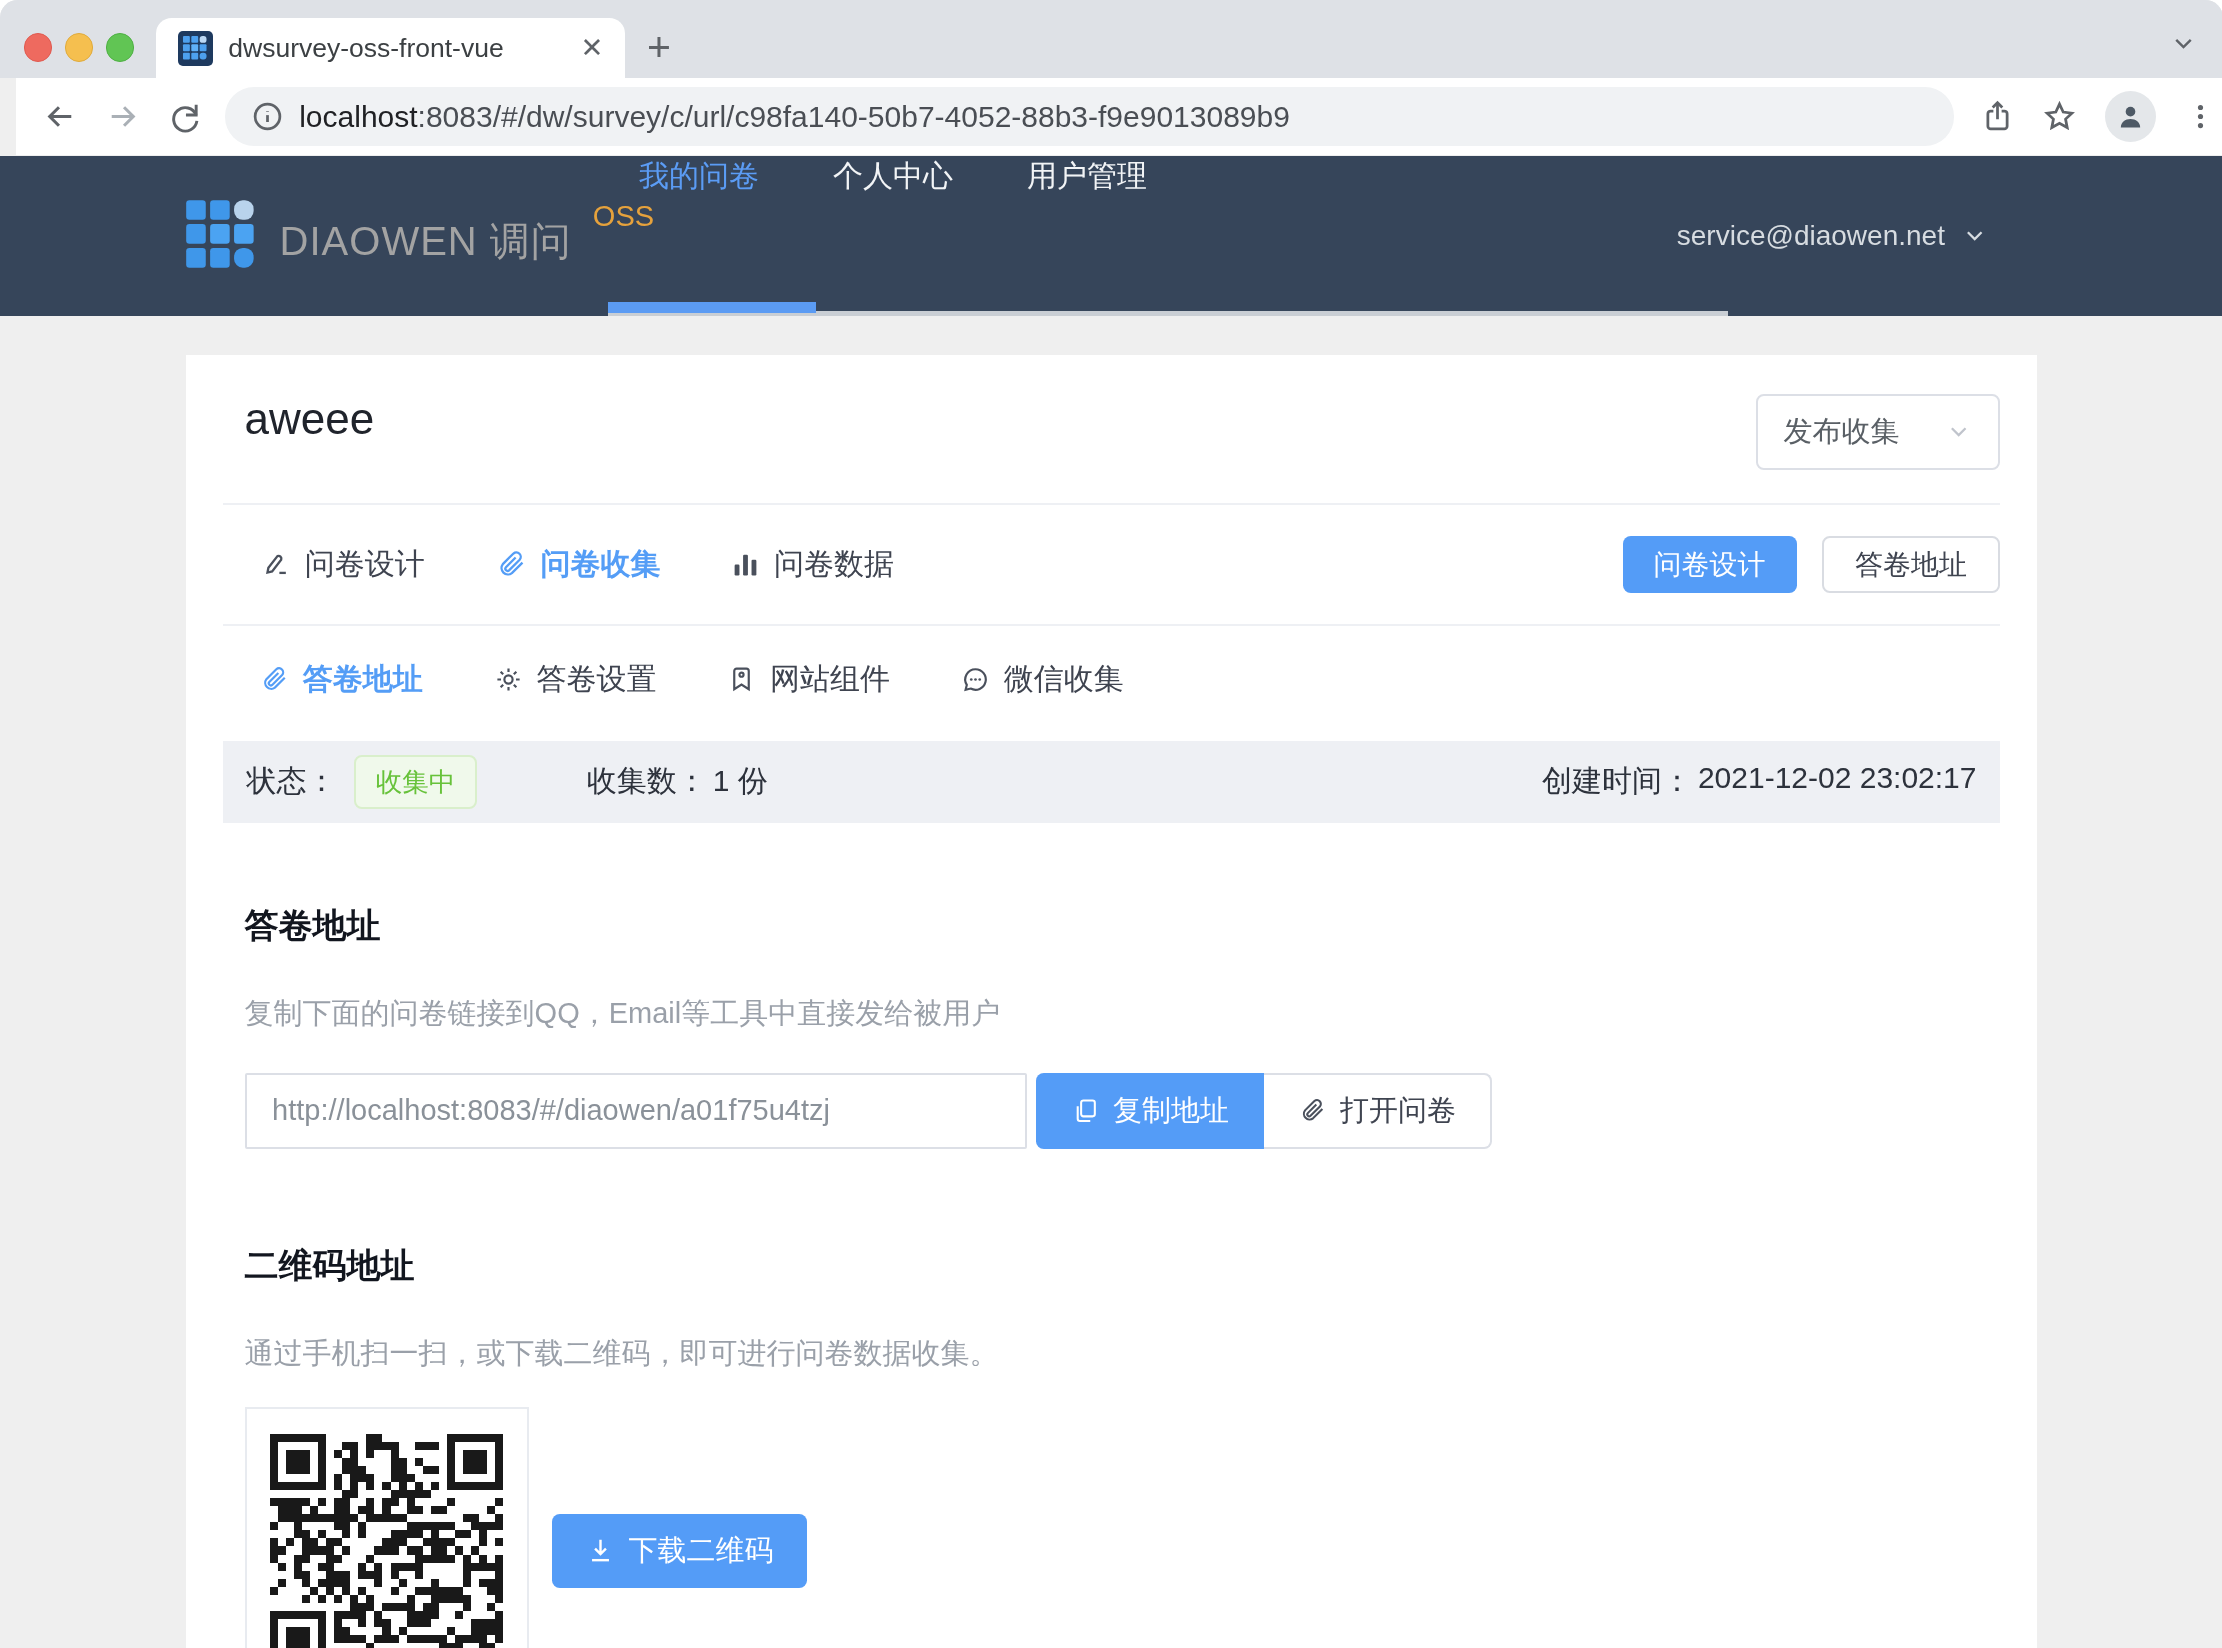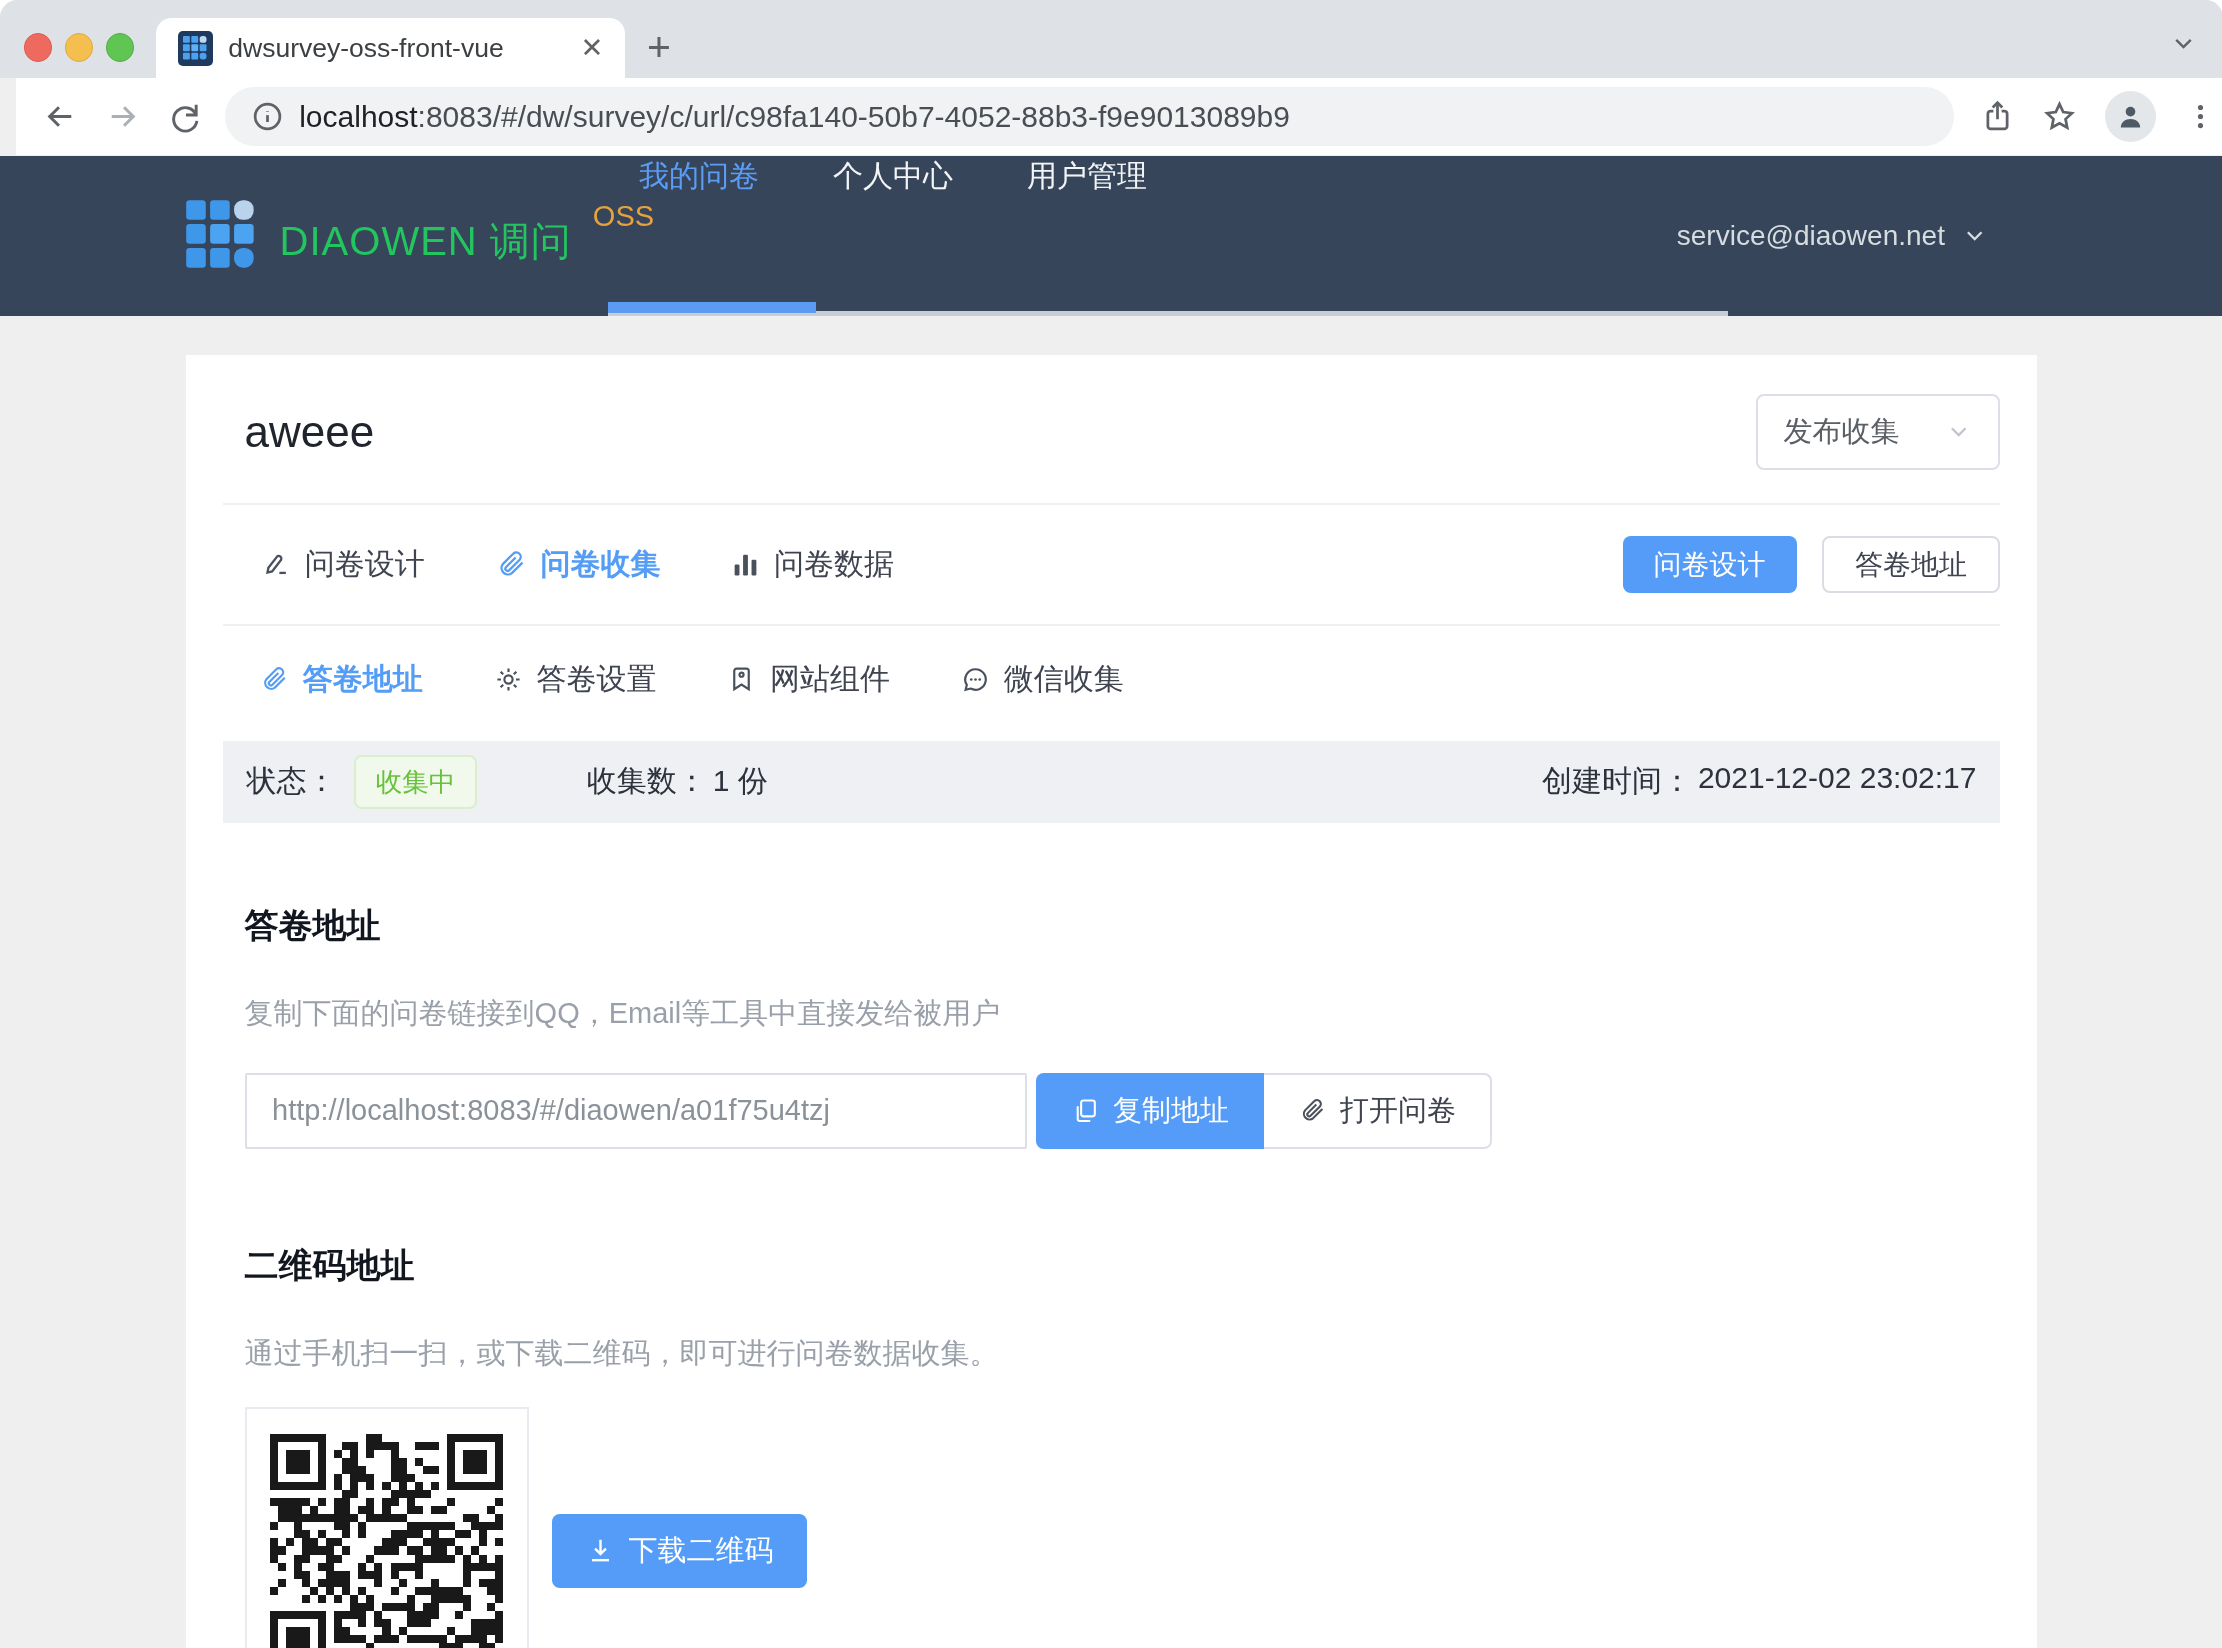--- a/index.html
+++ b/index.html
@@ -24,32 +24,32 @@
   .nav-ico{color:#5f6368;margin-left:25.5px;flex:0 0 auto;display:flex;}
   .nav-ico.fwd{color:#aab0b6;}
   .urlbar{margin-left:23.5px;height:59px;flex:0 0 1729px;background:#f0f2f4;border-radius:29px;display:flex;align-items:center;padding:0 25.5px;box-sizing:border-box;}
   .url-text{margin-left:15.7px;font-size:30px;color:#202124;white-space:nowrap;overflow:hidden;}
   .url-text .sec{color:#4a4e54;}
   .tb-right{display:flex;align-items:center;margin-left:27.4px;gap:29px;}
   .avatar{width:51px;height:51px;border-radius:50%;background:#e4e7ea;display:flex;align-items:center;justify-content:center;color:#4e5a66;}
   
   .navbar{position:absolute;left:0;top:156px;width:100%;height:160px;background:#36455a;}
   .brand{position:absolute;left:184px;top:42px;display:flex;align-items:flex-start;}
-  .brand-name{font-size:40px;color:#22c55e;letter-spacing:1px;margin-left:21.6px;margin-top:15.7px;}
+  .brand-name{font-size:40px;color:#a3a3a3;letter-spacing:1px;margin-left:21.6px;margin-top:15.7px;}
   .brand-badge{font-size:29px;color:#e6a23c;margin-left:21px;margin-top:2px;}
   .nav-menu{position:absolute;left:639px;top:0;height:188px;display:flex;}
   .nav-item{font-size:30px;color:#f2f4f6;margin-right:74px;cursor:pointer;}
   .nav-item.active{color:#5b9cf5;}
   .nav-underline-gray{position:absolute;left:608px;bottom:0;width:1120px;height:4.9px;background:#c9ced4;}
   .nav-underline-blue{position:absolute;left:608px;bottom:2.9px;width:208px;height:10.8px;background:#5b9bf3;}
   .account{position:absolute;right:235px;top:0;height:160px;display:flex;align-items:center;gap:15.7px;color:#d7dce1;font-size:28px;cursor:pointer;}
   
   .page{position:absolute;left:0;top:316px;width:100%;height:1333px;background:#efefef;}
   .card{position:absolute;left:186px;top:39px;width:1851px;height:1372px;background:#fff;padding:0 37px;box-sizing:border-box;}
-  .title-row{display:flex;align-items:center;justify-content:space-between;padding:39px 0 33px 21.6px;}
+  .title-row{display:flex;align-items:flex-start;justify-content:space-between;padding:39px 0 33px 21.6px;}
   .survey-title{font-size:44px;color:#20242c;font-weight:400;}
   .select-box{width:244px;height:76px;border:2px solid #dcdfe6;border-radius:7.8px;display:flex;align-items:center;
     justify-content:space-between;padding:0 25.5px;box-sizing:border-box;background:#fff;cursor:pointer;}
   .select-box .sel-label{font-size:29px;color:#5a6066;}
   .divider{height:2px;background:#eef0f4;}
   .tabrow{display:flex;align-items:center;height:119px;padding-left:37px;}
   .tabrow.sub{height:107px;}
   .tab-item{display:flex;align-items:center;gap:13.7px;margin-right:71px;font-size:30px;color:#3f4450;cursor:pointer;}
   .tab-item .t-ico{display:flex;color:#4a505c;}
   .tab-item.active{color:#549df6;font-weight:bold;}

